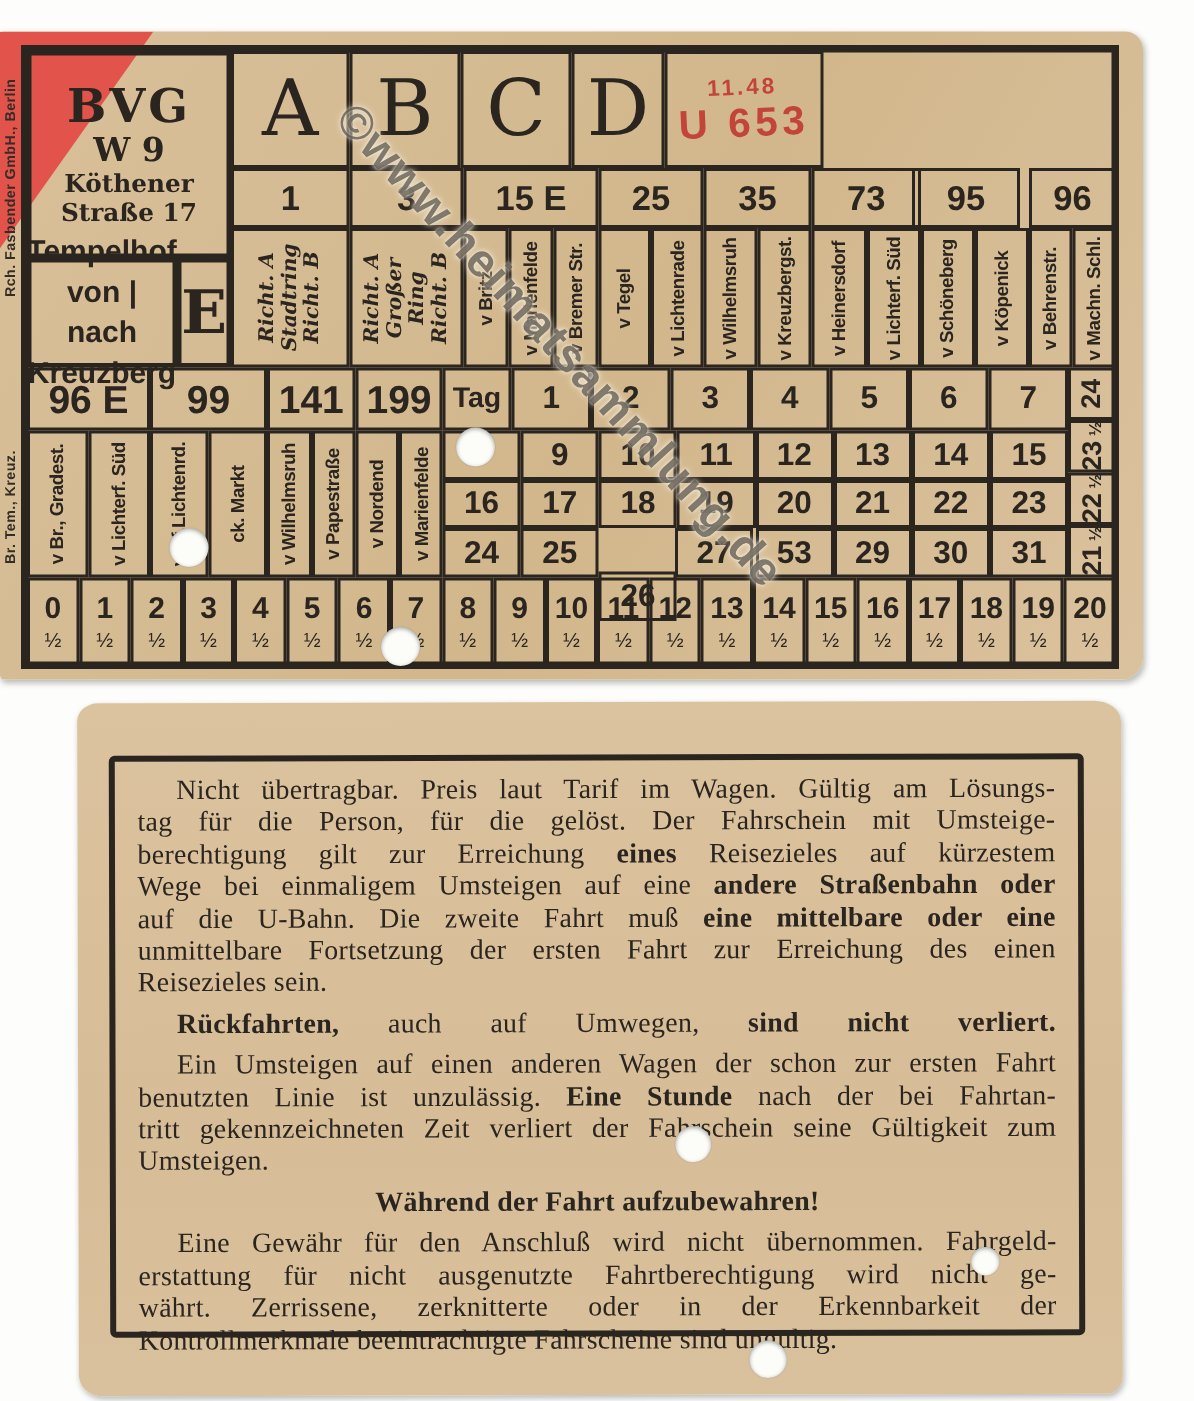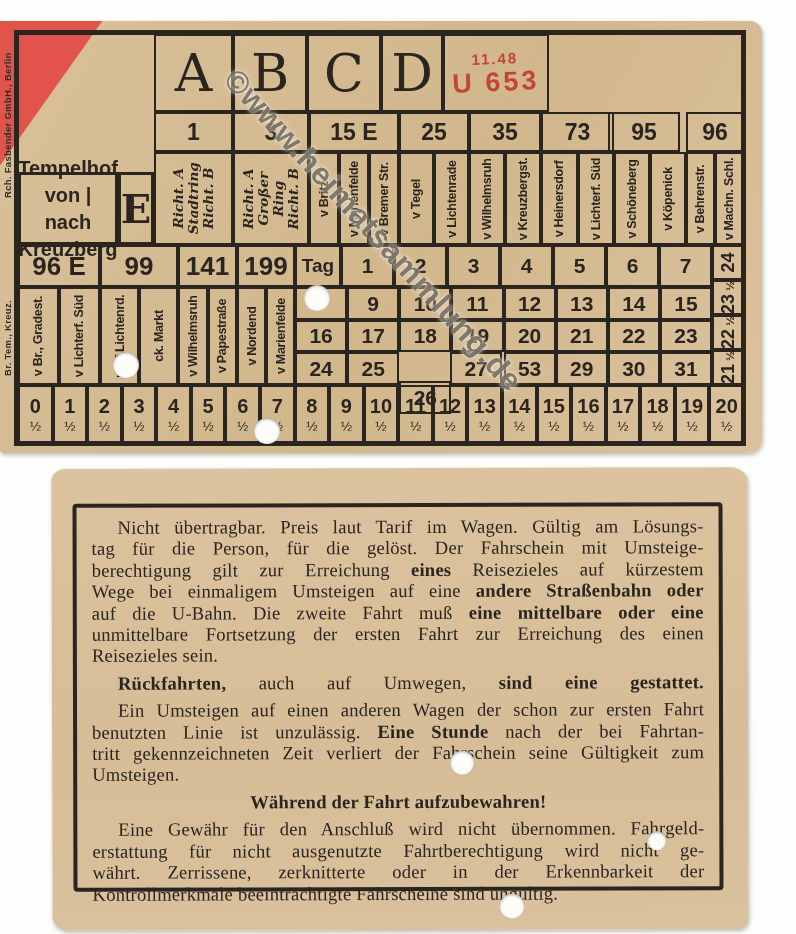--- a/index.html
+++ b/index.html
@@ -70,20 +70,26 @@
 
 <div class="stage">
 
   <div class="paper-top">
     <div class="red-triangle"></div>
     <div class="frame-top"></div>
 
     <div class="edge-text" style="top:18px;height:172px;">Rch. Fasbender GmbH., Berlin</div>
     <div class="edge-text" style="top:224px;height:186px;">Br. Tem., Kreuz.</div>
 
+    <div class="cell logo-cell" style="left:18px;top:13px;width:136px;height:138px;border-width:3px;">
+      <div class="logo-company">BVG</div>
+      <div class="logo-series">W 9</div>
+      <div class="logo-addr">Köthener</div>
+      <div class="logo-addr">Straße 17</div>
+    </div>
 
     <div class="cell route-cell" style="left:18px;top:151px;width:100px;height:73px;border-width:3px;">
       <div>Tempelhof</div>
       <div>
         <span>von</span>
         <span>|</span>
         <span>nach</span>
       </div>
       <div>Kreuzberg</div>
     </div>
@@ -333,21 +339,21 @@
         <div class="para">
           <div class="t-line indent"><span>Nicht übertragbar. Preis laut Tarif im Wagen. Gültig am Lösungs-</span></div>
           <div class="t-line"><span>tag für die Person, für die gelöst. Der Fahrschein mit Umsteige-</span></div>
           <div class="t-line"><span>berechtigung gilt zur Erreichung </span><span class="b">eines</span><span> Reisezieles auf kürzestem</span></div>
           <div class="t-line"><span>Wege bei einmaligem Umsteigen auf eine </span><span class="b">andere Straßenbahn oder</span></div>
           <div class="t-line"><span>auf die U-Bahn. Die zweite Fahrt muß </span><span class="b">eine mittelbare oder eine</span></div>
           <div class="t-line"><span>unmittelbare Fortsetzung der ersten Fahrt zur Erreichung des einen</span></div>
           <div class="t-line nospread"><span>Reisezieles sein.</span></div>
         </div>
         <div class="para">
-          <div class="t-line indent"><span class="b">Rückfahrten,</span><span> auch auf Umwegen, </span><span class="b">sind eine gestattet.</span></div>
+          <div class="t-line indent"><span class="b">Rückfahrten,</span><span> auch auf Umwegen, </span><span class="b">sind nicht verliert.</span></div>
         </div>
         <div class="para">
           <div class="t-line indent"><span>Ein Umsteigen auf einen anderen Wagen der schon zur ersten Fahrt</span></div>
           <div class="t-line"><span>benutzten Linie ist unzulässig. </span><span class="b">Eine Stunde</span><span> nach der bei Fahrtan-</span></div>
           <div class="t-line"><span>tritt gekennzeichneten Zeit verliert der Fahrschein seine Gültigkeit zum</span></div>
           <div class="t-line nospread"><span>Umsteigen.</span></div>
         </div>
         <div class="para">
           <div class="center-line"><span class="b">Während der Fahrt aufzubewahren!</span></div>
         </div>

